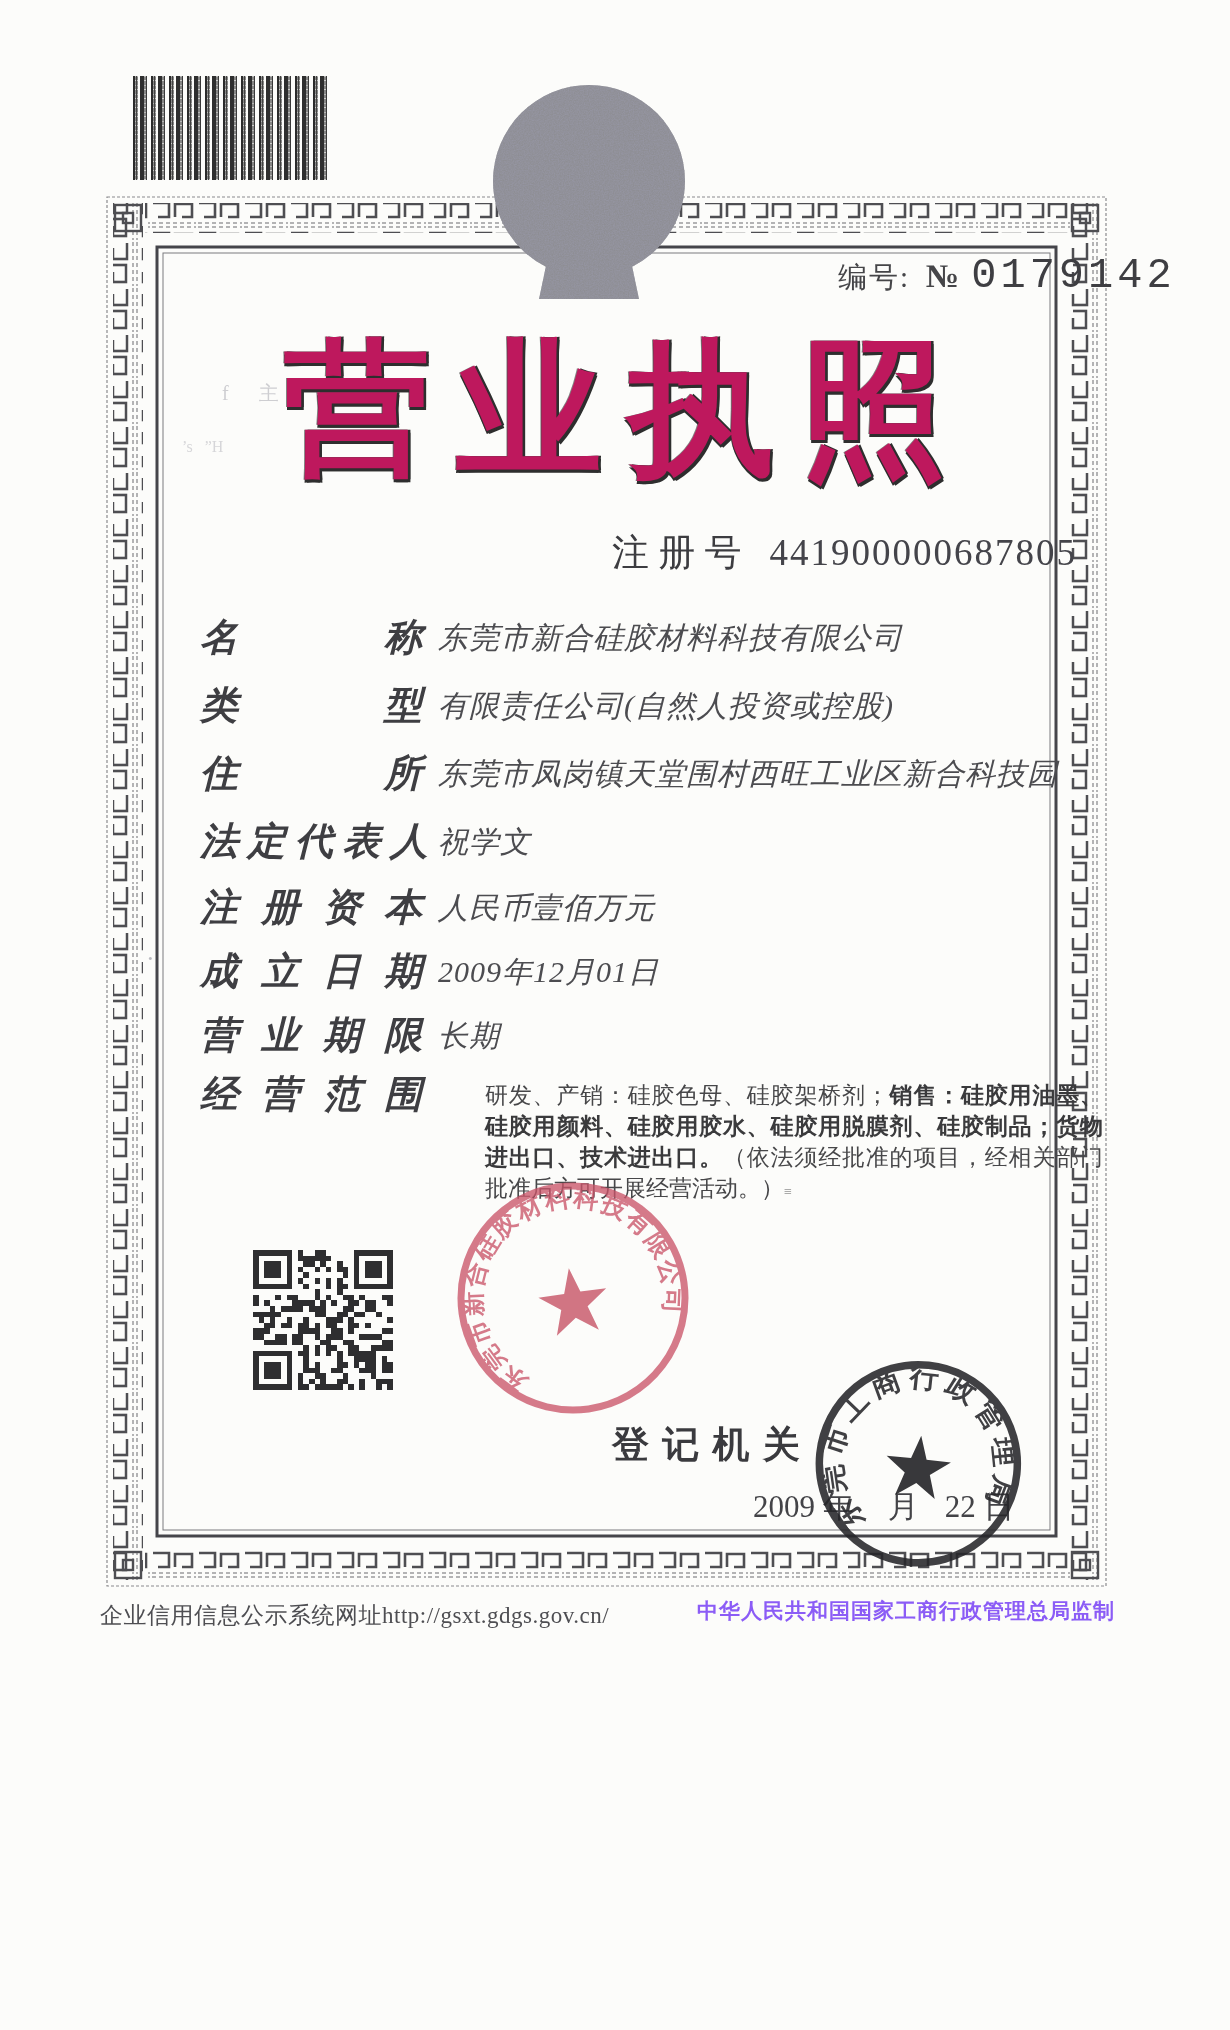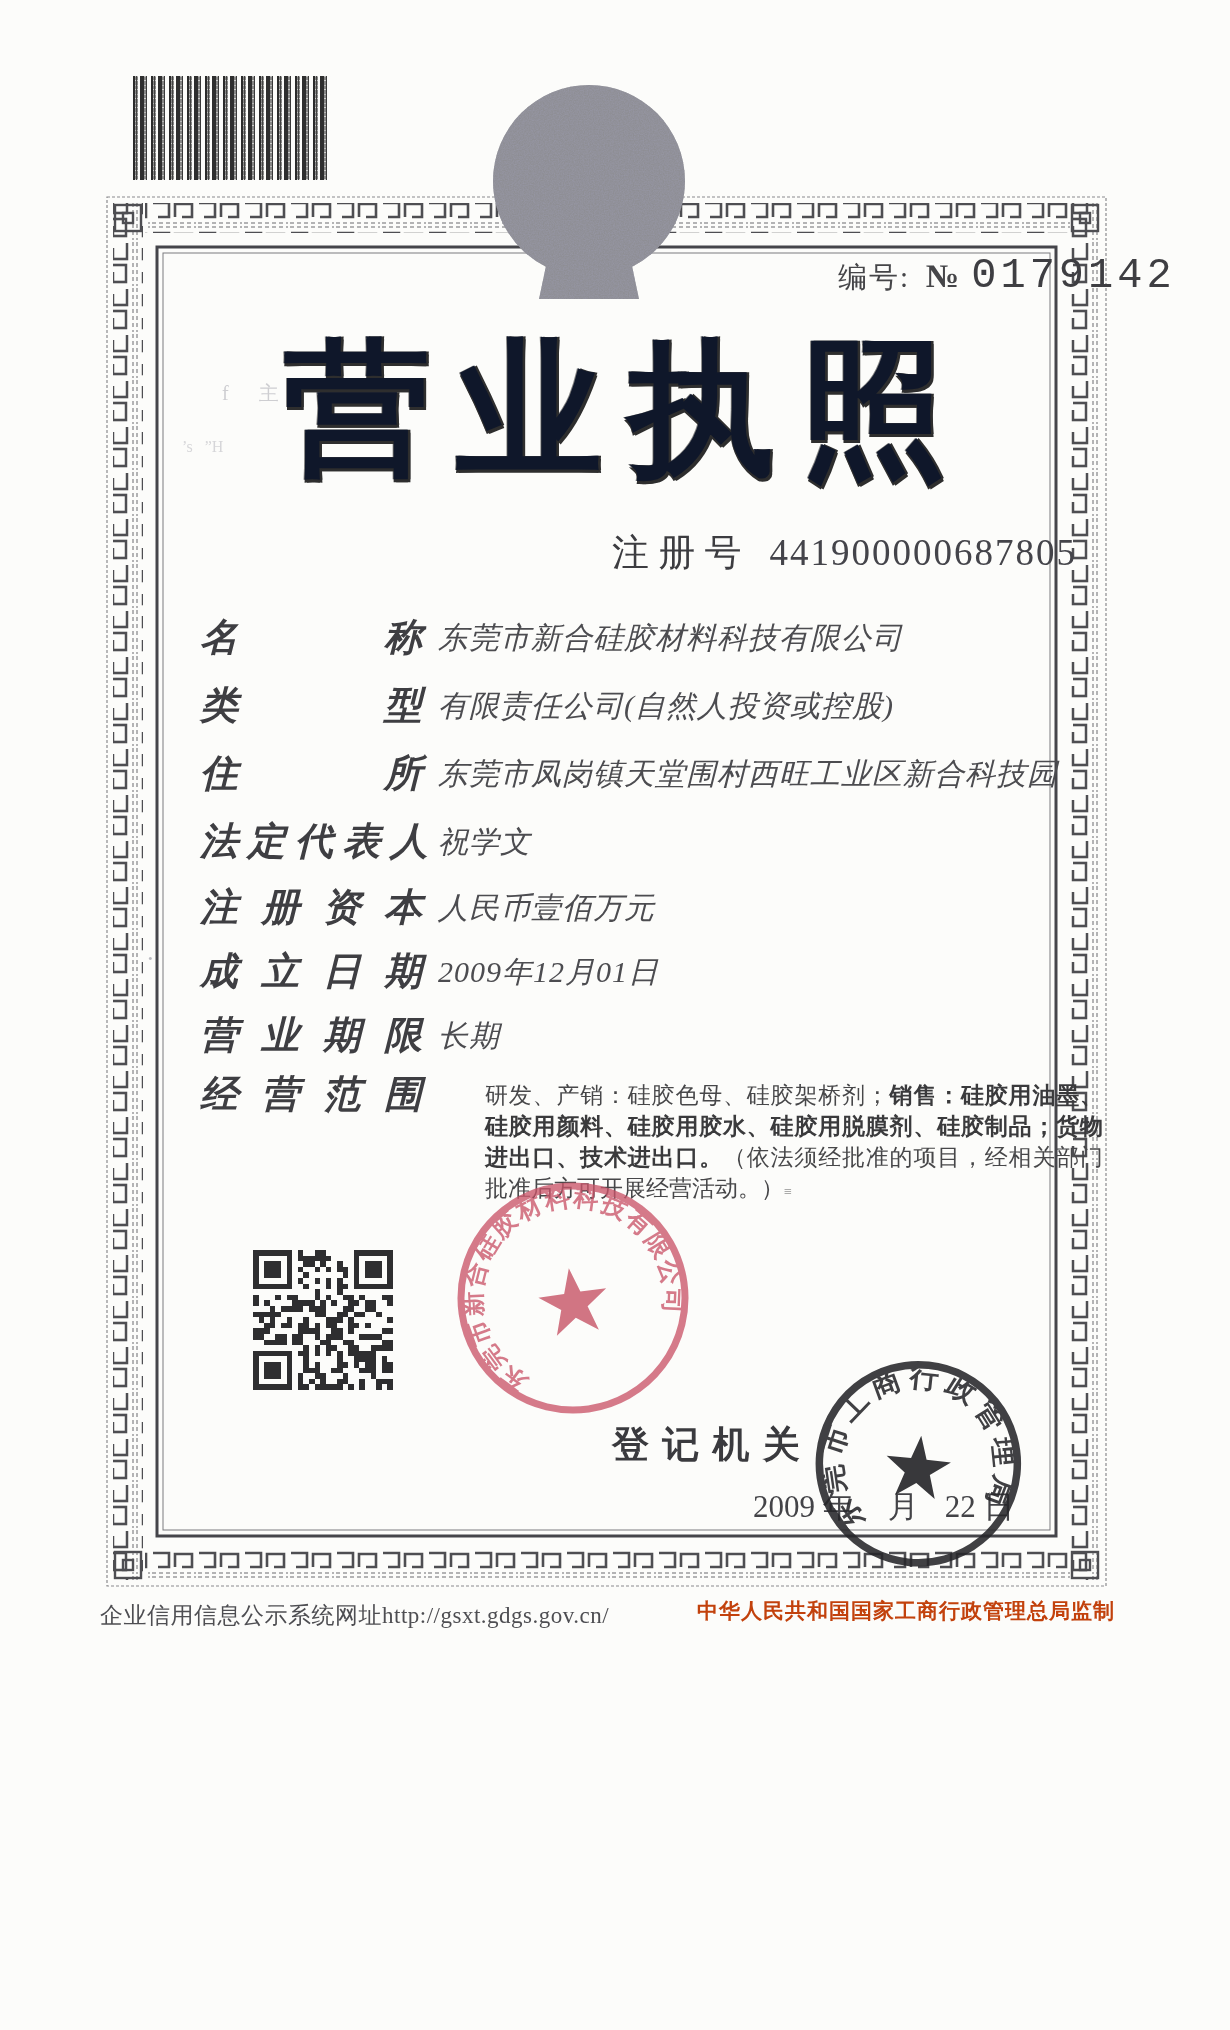--- a/index.html
+++ b/index.html
@@ -16,21 +16,21 @@
       repeating-linear-gradient(90deg,rgba(20,20,20,.55) 0 5px,rgba(0,0,0,0) 5px 9px);
   }
   .emblem{position:absolute;left:487px;top:83px;}
   .frame{position:absolute;left:105px;top:195px;}
   .serial{position:absolute;left:838px;top:252px;font-size:29px;color:#454548;letter-spacing:2px;white-space:nowrap;}
   .serial .sym{font-weight:bold;font-size:33px;padding:0 10px 0 16px;}
   .serial .num{font-size:42px;letter-spacing:4px;font-family:"Liberation Mono","DejaVu Sans Mono",monospace;color:#3e3e42;}
   .title{
     position:absolute;top:312px;left:0;width:100%;text-align:center;
     font-size:146px;font-weight:bold;letter-spacing:26px;margin-left:0;text-indent:26px;
-    color:#0f172a;
+    color:#be185d;
     text-shadow:2.5px 0 0 #2e2e2e,0 2.5px 0 #2e2e2e,2.5px 2.5px 0 #2e2e2e,-1px 0 0 rgba(46,46,46,.6);
   }
   .regline{position:absolute;left:612px;top:528px;font-size:37px;color:#3c3c40;white-space:nowrap;}
   .regline .regnum{margin-left:28px;letter-spacing:2px;color:#44444a;}
   .row{position:absolute;left:200px;display:flex;align-items:flex-end;white-space:nowrap;font-style:italic;}
   .row-label{
     display:inline-block;width:222px;font-size:38px;font-weight:bold;color:#3e3e42;
     text-align:justify;text-align-last:justify;line-height:1.1;
   }
   .row-value{margin-left:16px;font-size:30px;color:#4c4c50;padding-top:6px;letter-spacing:1px;}
@@ -41,21 +41,21 @@
   .scope .b{font-weight:bold;color:#3a3a3c;}
   .scope .mark{font-size:14px;color:#666;opacity:.7;letter-spacing:-2px;}
   .registry{position:absolute;left:612px;top:1420px;font-size:37px;font-weight:bold;letter-spacing:2px;color:#3a3a3e;white-space:nowrap;}
   .dateline{position:absolute;left:753px;top:1486px;font-size:31px;color:#434347;white-space:nowrap;}
   .dateline .gap1{margin-left:34px;}
   .dateline .gap2{margin-left:26px;}
   .qr{position:absolute;left:253px;top:1250px;width:140px;height:140px;}
   .seal-red{position:absolute;left:443px;top:1168px;transform:rotate(-8deg);}
   .seal-black{position:absolute;left:806px;top:1352px;transform:rotate(6deg);}
   .footer-left{position:absolute;left:100px;top:1600px;font-size:23px;color:#4e4e52;letter-spacing:.5px;text-align:right;}
-  .footer-right{position:absolute;left:697px;top:1597px;font-size:21px;font-weight:bold;color:#c2410c;letter-spacing:1px;}
+  .footer-right{position:absolute;left:697px;top:1597px;font-size:21px;font-weight:bold;color:#8b5cf6;letter-spacing:1px;}
   .artifact{position:absolute;color:#8f8f9a;white-space:pre;}
   .a1{left:222px;top:380px;font-size:20px;opacity:.42;}
   .a2{left:182px;top:438px;font-size:16px;opacity:.34;}
   .a3{left:146px;top:944px;font-size:26px;opacity:.6;}
 </style>
 </head>
 <body>
 
 <div class="page">
 

